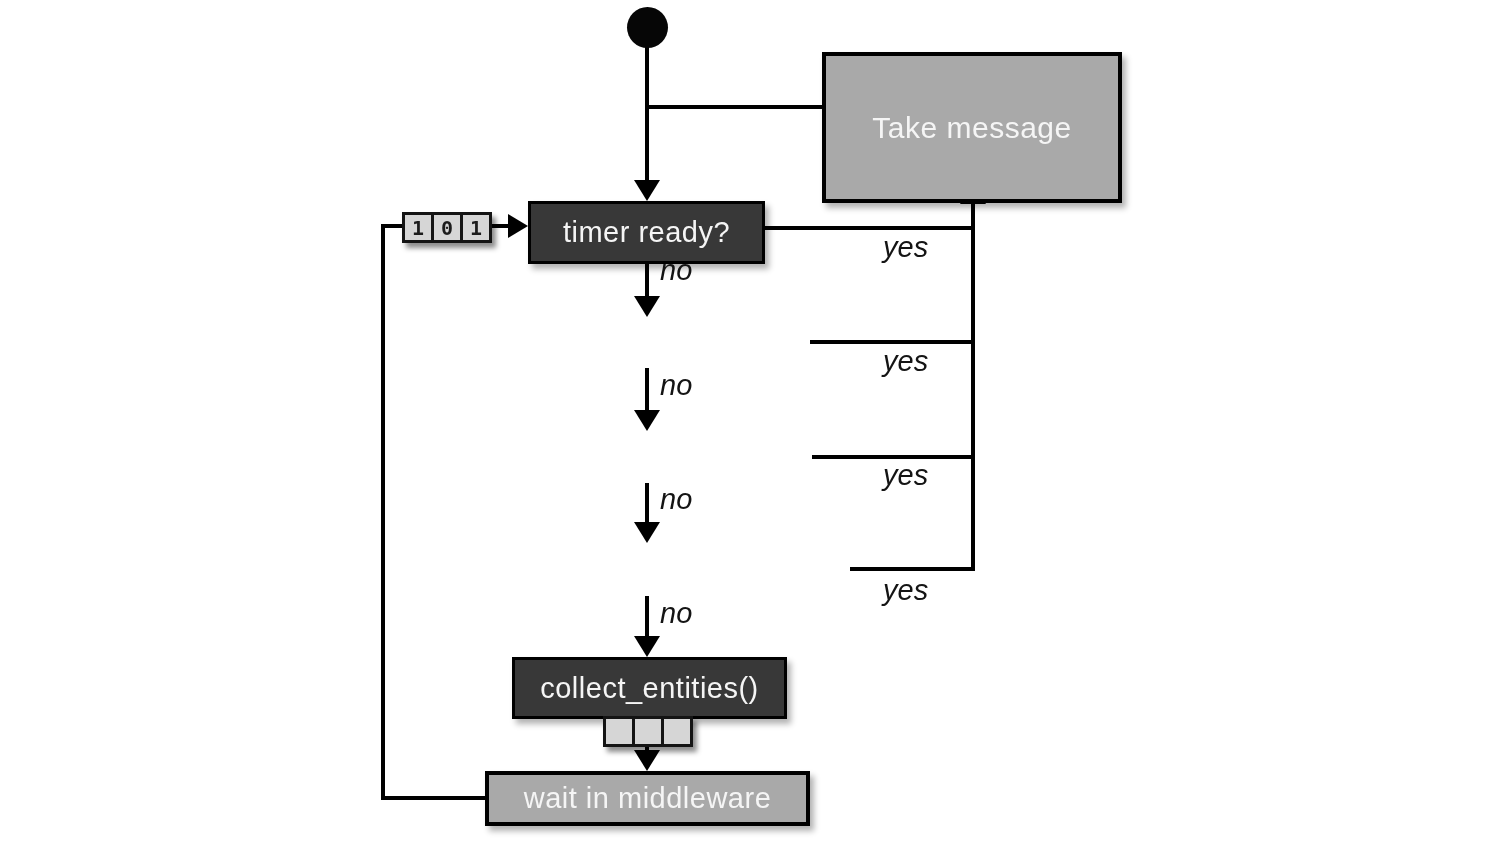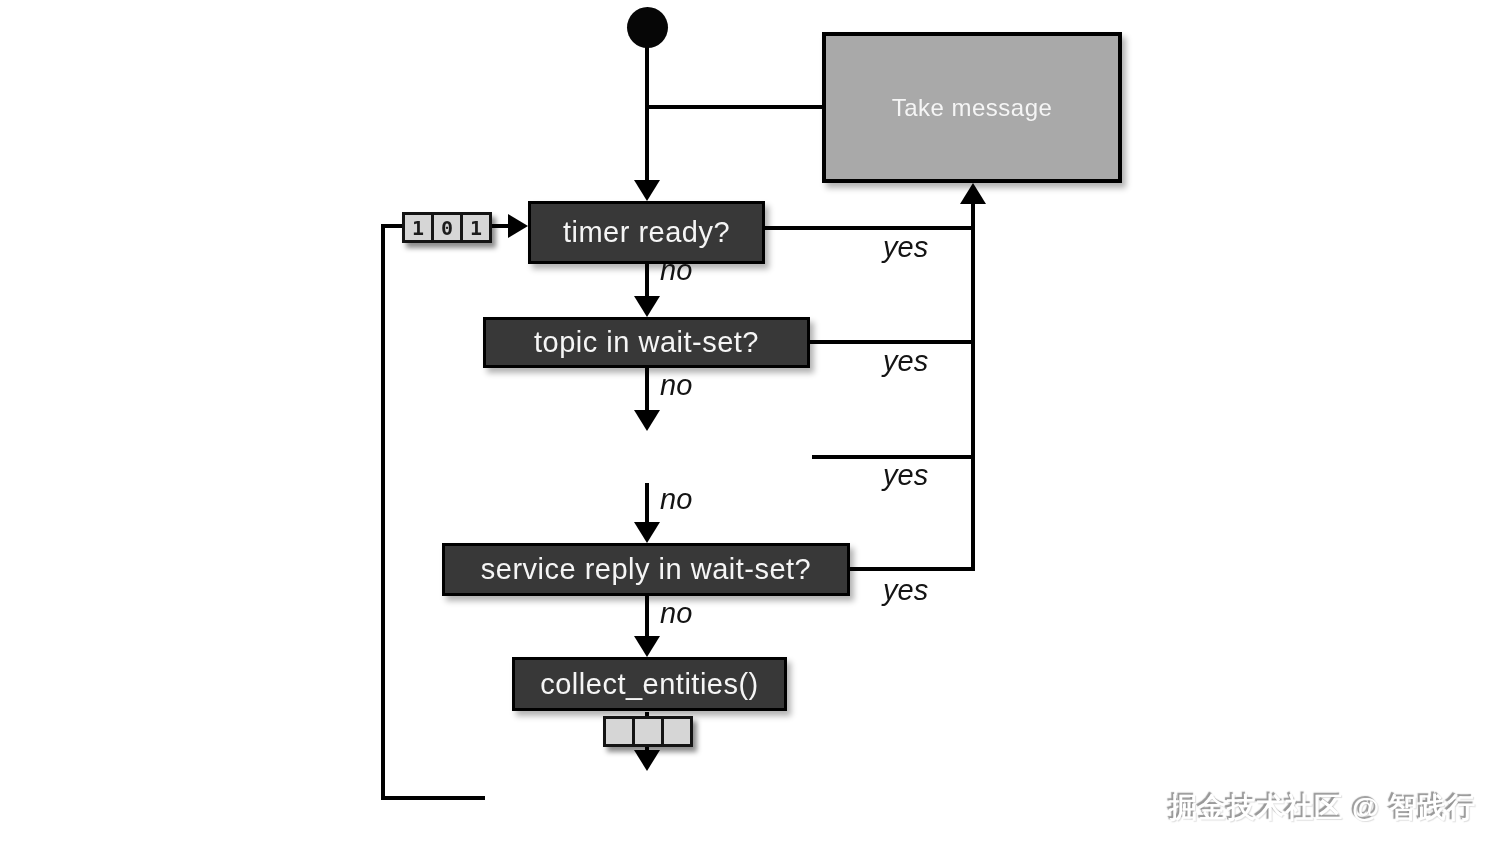--- a/index.html
+++ b/index.html
@@ -21,21 +21,21 @@
   .arr.right{border-top:12px solid transparent;border-bottom:12px solid transparent;border-left:20px solid #000;}
   
   .node{
     position:absolute;box-sizing:border-box;
     display:flex;align-items:center;justify-content:center;
     color:#f5f5f5;font-size:29px;letter-spacing:0.5px;
     border:3px solid #000;text-align:center;
   }
   .node.dark{background:#383838;box-shadow:4px 5px 6px rgba(0,0,0,0.30);}
   .node.gray{background:#a9a9a9;border-width:4px;box-shadow:4px 5px 6px rgba(0,0,0,0.30);}
-  .node.multiline{flex-direction:row;font-size:24px;line-height:38px;}
+  .node.multiline{flex-direction:row;font-size:30px;line-height:38px;margin-top:20px;}
   
   .start{
     position:absolute;width:41px;height:41px;border-radius:50%;background:#060606;
   }
   
   .edge-label{
     position:absolute;font-style:italic;font-size:29px;color:#141414;
     font-weight:500;
   }
   
@@ -96,27 +96,26 @@
   <div class="arr right" style="left:508px;top:214px;"></div>
 
   <div class="start" style="left:627px;top:7px;"></div>
 
   <div class="node gray multiline" style="left:822px;top:32px;width:300px;height:151px;">
     <div>Take message</div>
   </div>
 
   <div class="node dark" style="left:528px;top:201px;width:237px;height:63px;">timer ready?</div>
 
-  <div class="node dark" style="left:483px;top:317px;width:327px;height:51px;">topic in wait-set?</div>
 
 
-  <div class="node dark" style="left:442px;top:543px;width:408px;height:53px;">service reply in wait-set?</div>
 
-  <div class="node dark" style="left:512px;top:657px;width:275px;height:54px;">collect_entities()</div>
+  <div class="node dark" style="left:512px;top:657px;width:275px;height:62px;">collect_entities()</div>
 
+  <div class="node gray" style="left:485px;top:771px;width:325px;height:55px;">wait in middleware</div>
 
   <div class="register" style="left:402px;top:212px;">
     <div class="cell">1</div>
     <div class="cell">0</div>
     <div class="cell">1</div>
   </div>
 
   <div class="register" style="left:603px;top:716px;">
     <div class="cell"></div>
     <div class="cell"></div>
@@ -126,15 +125,14 @@
   <div class="edge-label" style="left:660px;top:254px;">no</div>
   <div class="edge-label" style="left:660px;top:369px;">no</div>
   <div class="edge-label" style="left:660px;top:483px;">no</div>
   <div class="edge-label" style="left:660px;top:597px;">no</div>
 
   <div class="edge-label" style="left:883px;top:231px;">yes</div>
   <div class="edge-label" style="left:883px;top:345px;">yes</div>
   <div class="edge-label" style="left:883px;top:459px;">yes</div>
   <div class="edge-label" style="left:883px;top:574px;">yes</div>
 
-  <div class="watermark">掘金技术社区 @ 智践行</div>
 
 </div>
 
 </body></html>

